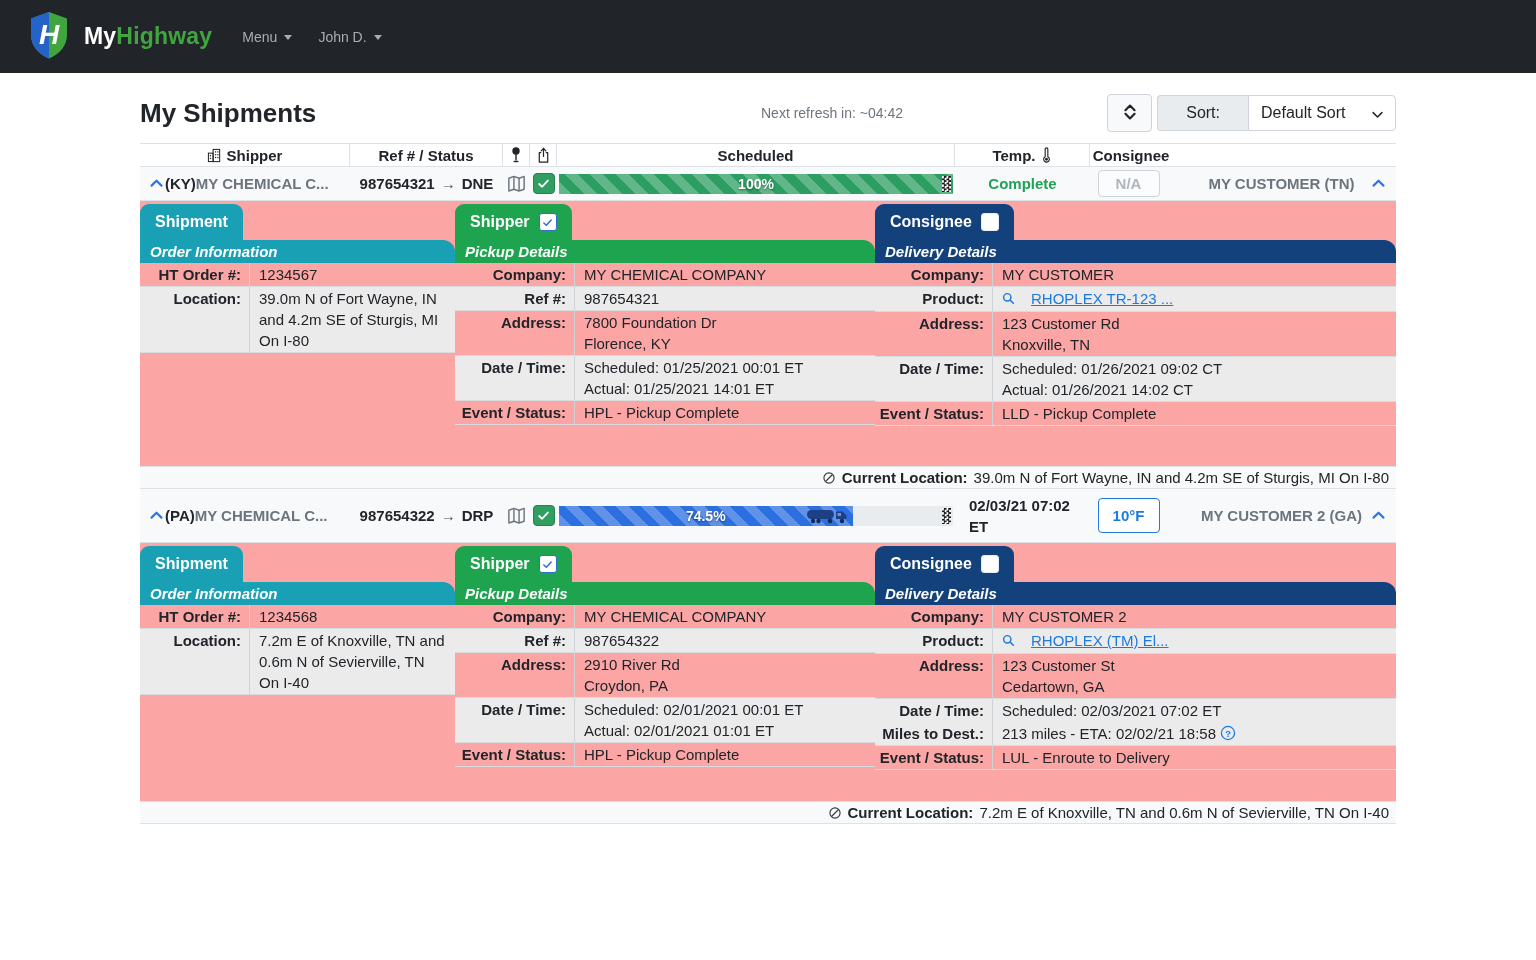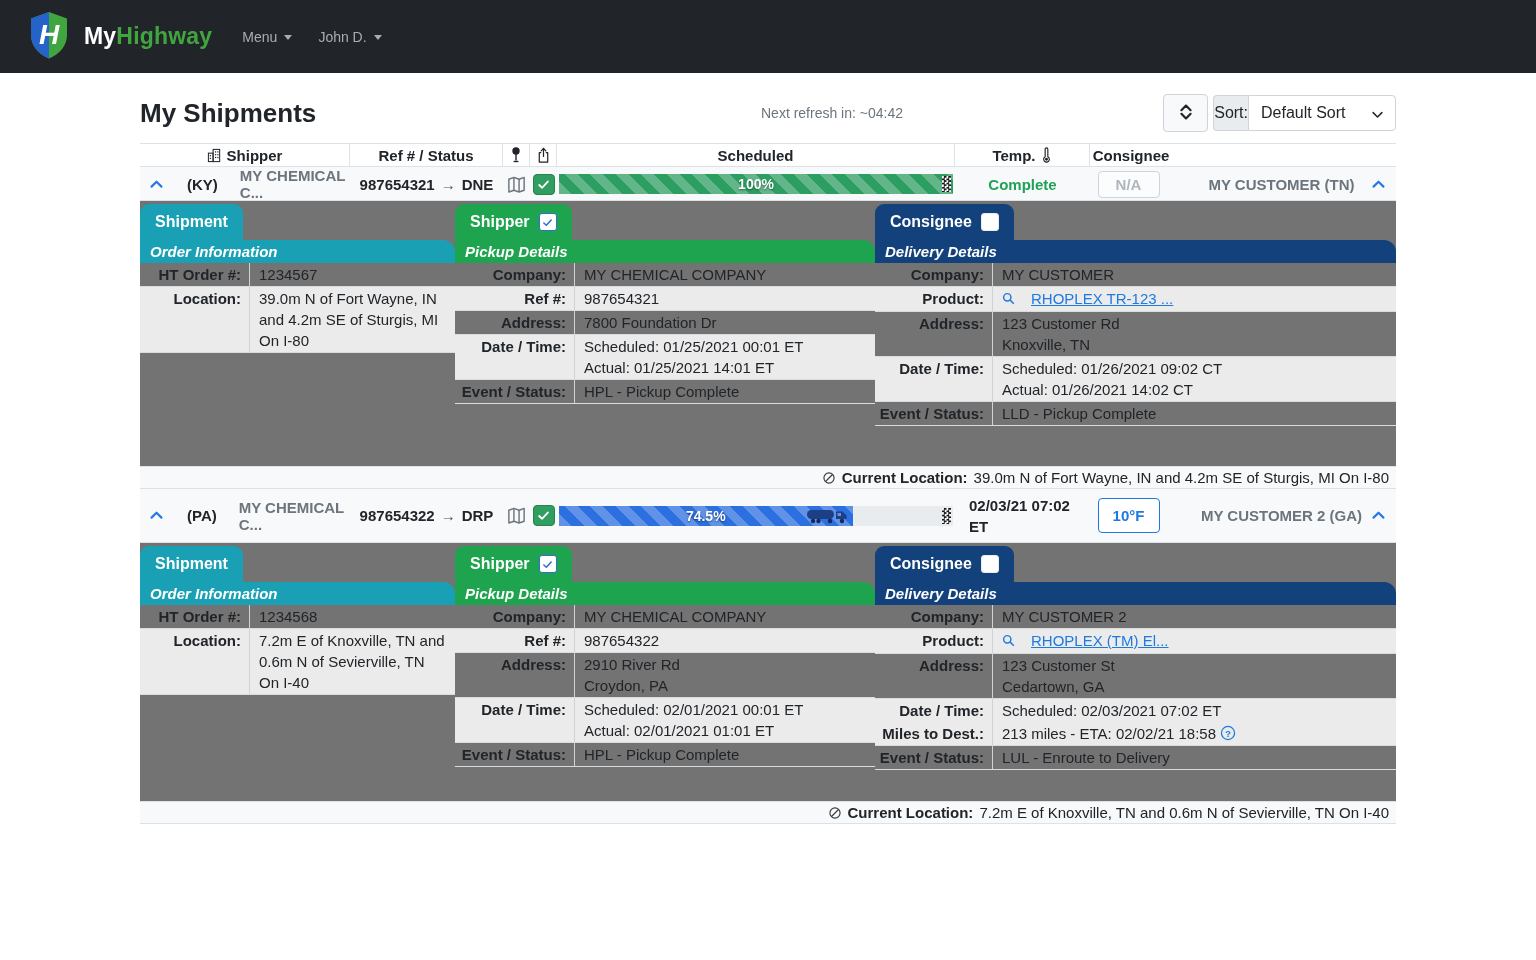--- a/index.html
+++ b/index.html
@@ -20,37 +20,37 @@
   
   .page { width:1256px; margin:0 auto; }
   .titlebar { position:relative; display:flex; align-items:center; height:44px; margin:18px 0 8px; }
   .title { font-size:26px; font-weight:bold; }
   .refresh { position:absolute; left:50%; transform:translateX(calc(-50% + 64px)); color:#6c757d; font-size:14px; }
   .controls { margin-left:auto; display:flex; align-items:center; gap:5px; }
   .btn-updown { width:45px; height:38px; border:1px solid #ced4da; border-radius:4px; background:#f8f9fa;
     display:flex; align-items:center; justify-content:center; cursor:pointer; }
   .sort-group { display:flex; }
   .sort-label { background:#e9ecef; border:1px solid #ced4da; border-right:none; border-radius:4px 0 0 4px;
-    padding:8px 0; font-size:16px; }
+    padding:8px 28px; font-size:16px; }
   .sort-select { position:relative; background:#fff; border:1px solid #ced4da; border-radius:0 4px 4px 0;
     padding:8px 36px 8px 12px; font-size:16px; cursor:pointer; min-width:148px; }
   .sort-select svg { position:absolute; right:10px; top:11px; }
 
   
   .grid-row { display:grid; grid-template-columns:210px 153px 27px 27px 398px 135px 77px 229px; }
   .thead { border-top:1px solid #dee2e6; border-bottom:1px solid #dee2e6; height:24px; }
   .th { display:flex; align-items:center; justify-content:center; gap:5px; font-size:15px; font-weight:bold;
     border-right:1px solid #dee2e6; }
   .th:last-child { border-right:none; }
 
   .summary { background:#f8f9fa; border-bottom:1px solid #dee2e6; align-items:center; }
   .summary.tall { min-height:54px; }
   .summary.short { height:34px; }
   .cell { display:flex; align-items:center; justify-content:center; gap:6px; font-size:15px; }
-  .cell-shipper { justify-content:flex-start; padding-left:8px; gap:22px; }
+  .cell-shipper { justify-content:flex-start; padding-left:8px; gap:0; }
   .muted-name { color:#6c757d; font-weight:bold; }
   .b { font-weight:bold; }
   .arrow { color:#495057; font-size:15px; }
   .chevron-btn { background:none; border:none; padding:0; cursor:pointer; display:flex; }
   .cell-consignee { position:relative; }
   .cell-consignee .chevron-btn { position:absolute; right:9px; }
 
   .icon-btn-check { width:22px; height:21px; border-radius:4px; background:#2f9e60; border:1px solid #27824f;
     display:flex; align-items:center; justify-content:center; cursor:pointer; padding:0; }
 
@@ -68,21 +68,21 @@
   .truck { position:absolute; right:3px; top:1px; }
 
   .sched-complete { color:var(--complete); font-weight:bold; }
   .sched-date { font-weight:bold; text-align:left; line-height:21px; padding:5px 14px; }
   .badge-na { min-width:62px; text-align:center; border:1px solid #ced4da; border-radius:4px; background:#fbfcfd;
     color:#aeb6bd; font-weight:bold; font-size:15px; padding:4px 10px; }
   .badge-temp { min-width:62px; text-align:center; border:1px solid var(--link); border-radius:4px; background:#fff;
     color:var(--link); font-weight:bold; font-size:15px; padding:8px 10px; cursor:pointer; }
 
   
-  .details { display:grid; grid-template-columns:315px 420px 521px; background:#737373; }
+  .details { display:grid; grid-template-columns:315px 420px 521px; background:#fca5a5; }
   .details.r1 { min-height:265px; }
   .details.r2 { min-height:258px; }
   .tab { display:inline-flex; align-items:center; gap:9px; height:36px; padding:0 15px; margin-top:3px;
     color:#fff; font-size:16px; font-weight:bold; border-radius:9px 9px 0 0; cursor:pointer; }
   .panel-head { height:23px; display:flex; align-items:center; padding:0 10px; color:#fff; font-size:15px;
     font-weight:bold; font-style:italic; border-radius:0 12px 0 0; }
   .bg-teal { background:var(--teal); }
   .bg-green { background:var(--green); }
   .bg-navy { background:var(--navy); }
 
@@ -305,20 +305,21 @@
           <div class="val">MY CHEMICAL COMPANY</div>
         </div>
       <div class="frow alt">
           <div class="lbl">Ref #:</div>
           <div class="val">987654321</div>
         </div>
       <div class="frow">
           <div class="lbl">Address:</div>
         <div class="val">
             <div>7800 Foundation Dr</div>
+            <div>Florence, KY</div>
           </div>
         </div>
       <div class="frow alt">
           <div class="lbl">Date / Time:</div>
         <div class="val">
             <div>Scheduled: 01/25/2021 00:01 ET</div>
             <div>Actual: 01/25/2021 14:01 ET</div>
           </div>
         </div>
       <div class="frow">

